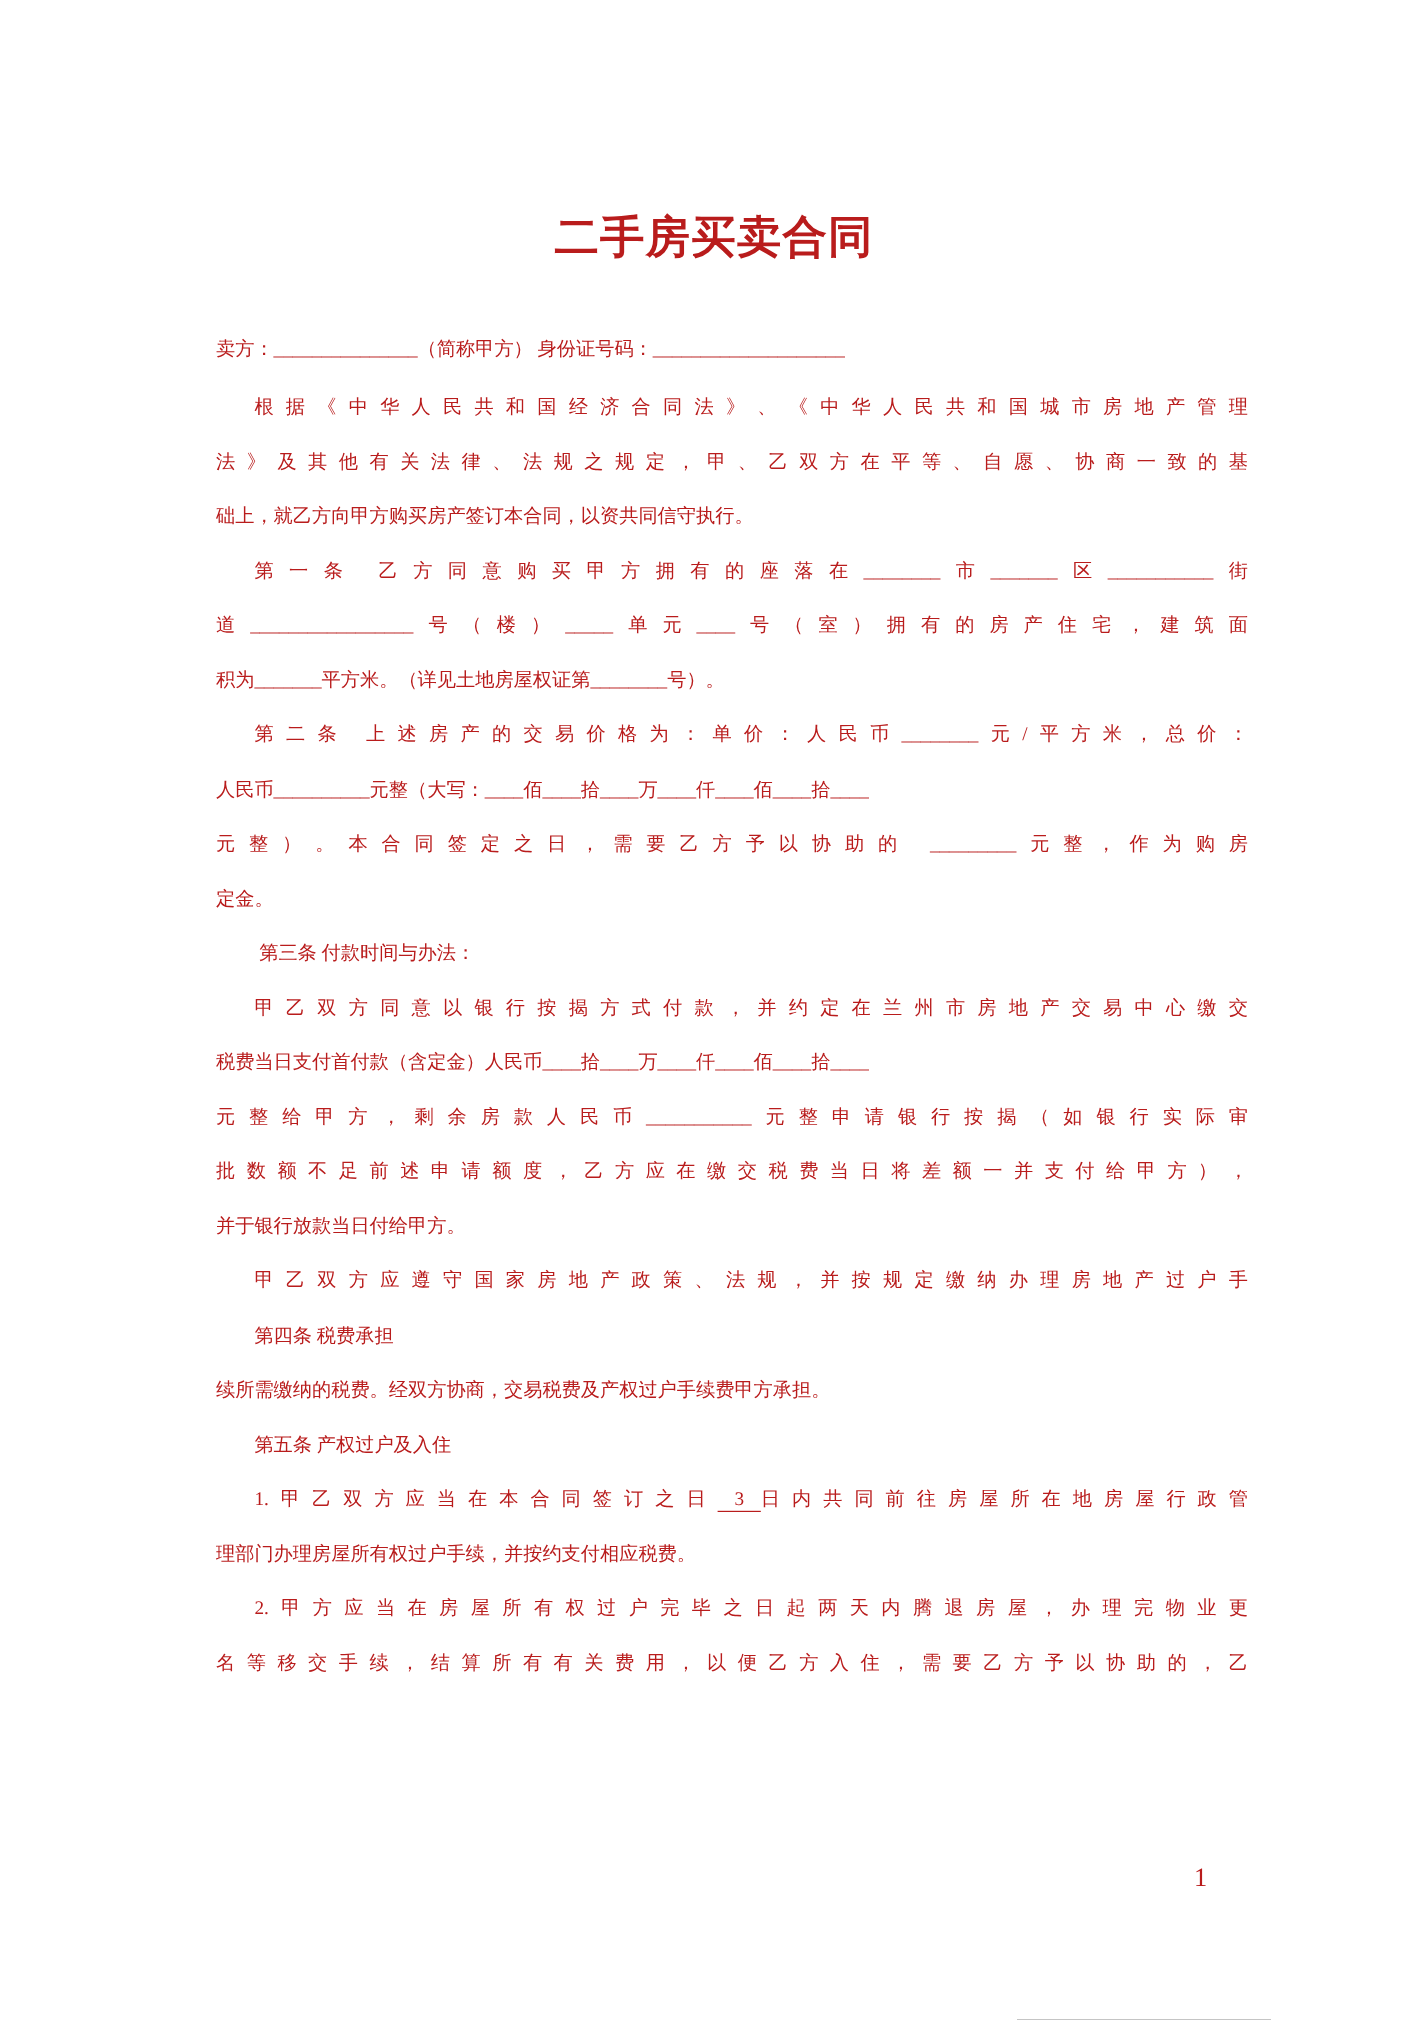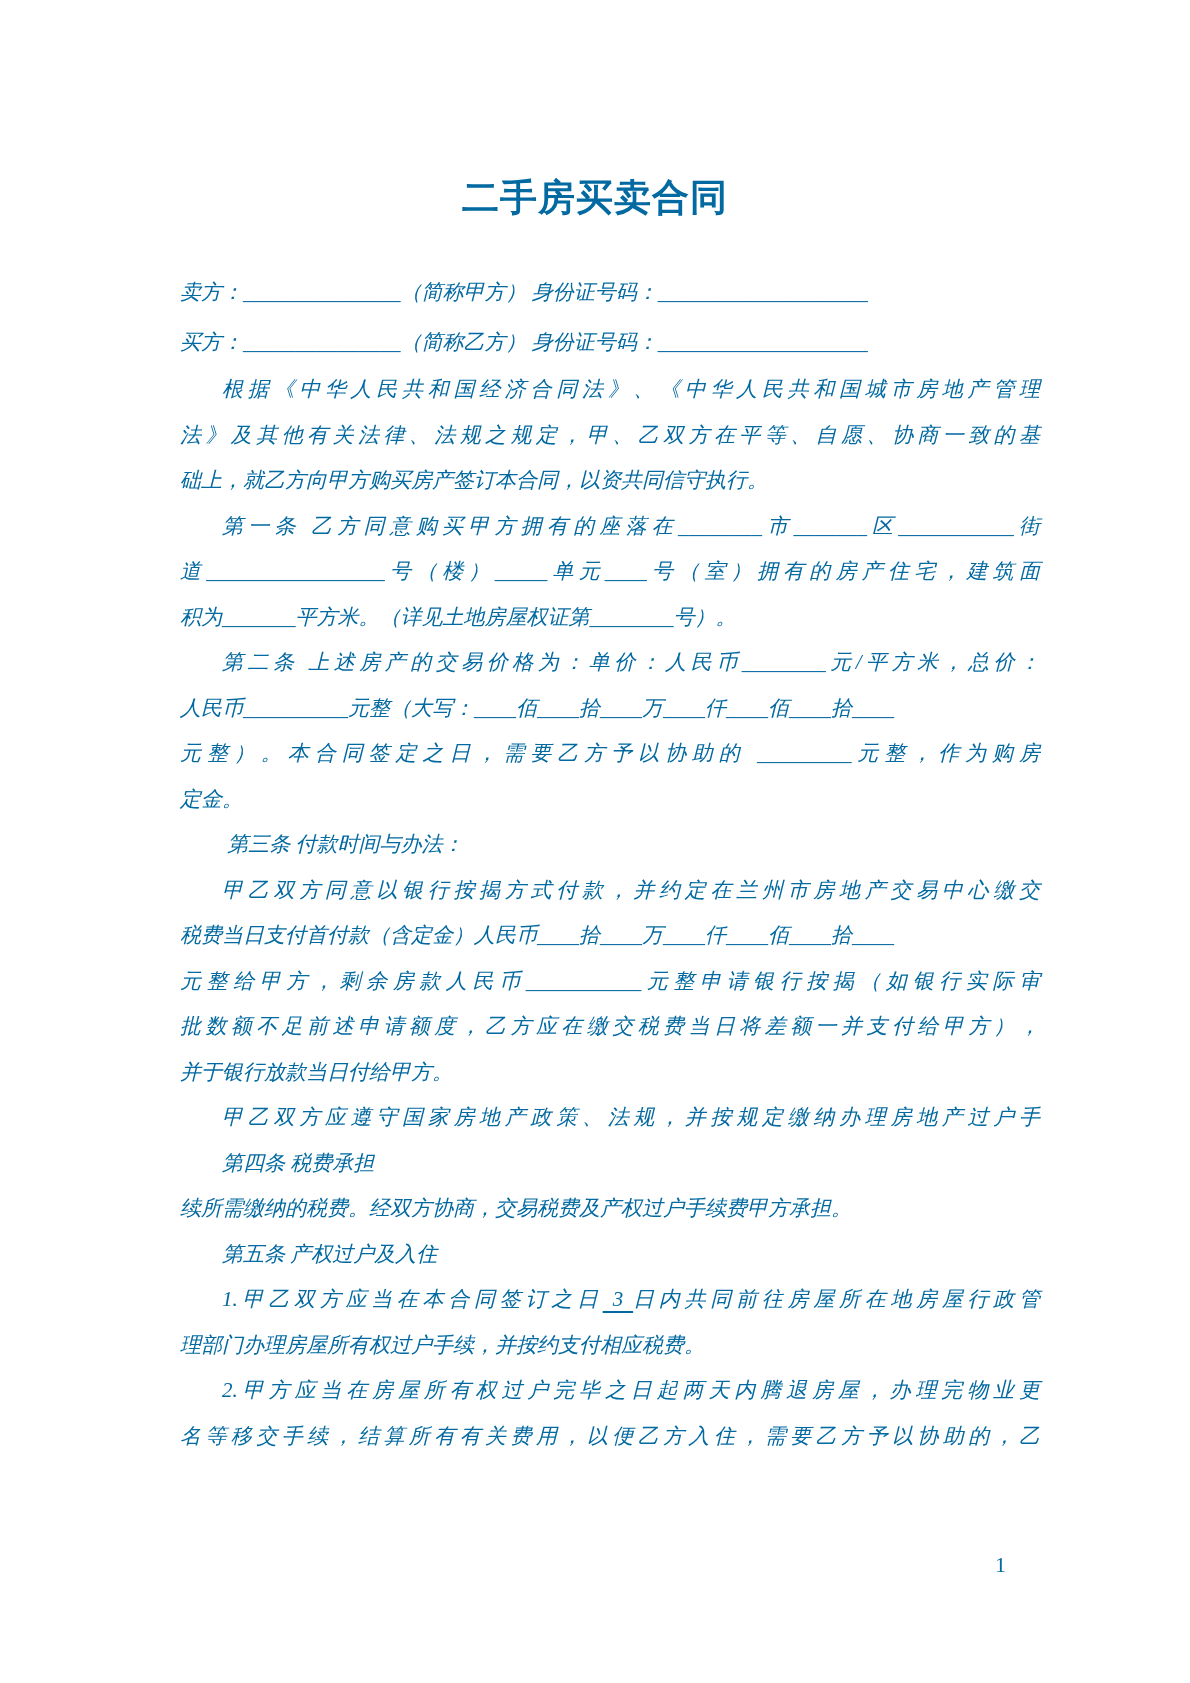--- a/index.html
+++ b/index.html
@@ -7,44 +7,43 @@
     padding: 0;
     background: #9e9e9e;
   }
   .page {
     position: relative;
     width: 1190px;
     height: 1683px;
     margin: 0 auto;
     background: #ffffff;
     overflow: hidden;
-    color: #0369a1;
+    color: #b91c1c;
     font-family: "Liberation Serif", "DejaVu Serif", serif;
   }
   .doc-title {
     position: absolute;
     top: 176px;
     left: 0;
     width: 1190px;
     text-align: center;
     font-family: "Liberation Sans", "DejaVu Sans", sans-serif;
     font-weight: 700;
     font-size: 37px;
     line-height: 44px;
     letter-spacing: 1px;
   }
   .contract-body {
     position: absolute;
     top: 267px;
     left: 180px;
     width: 860px;
-    font-size: 21px;
+    font-size: 16px;
     line-height: 45.5px;
     text-align: left;
-    font-style: italic;
   }
   .line {
     white-space: pre-wrap;
     min-height: 45.5px;
   }
   .line.party {
     line-height: 50px;
     min-height: 50px;
   }
   .line.indent {
@@ -67,21 +66,20 @@
   }
 </style>
 </head>
 <body>
 
 <div class="page">
   <div class="doc-title">二手房买卖合同</div>
 
   <div class="contract-body">
       <div class="line party"><span class="">卖方：_______________（简称甲方） 身份证号码：____________________</span></div>
-      <div class="line party"><span class="">买方：_______________（简称乙方） 身份证号码：____________________</span></div>
       <div class="line indent fill"><span class="">根据《中华人民共和国经济合同法》、《中华人民共和国城市房地产管理</span></div>
       <div class="line fill"><span class="">法》及其他有关法律、法规之规定，甲、乙双方在平等、自愿、协商一致的基</span></div>
       <div class="line"><span class="">础上，就乙方向甲方购买房产签订本合同，以资共同信守执行。</span></div>
       <div class="line indent fill"><span class="">第一条 乙方同意购买甲方拥有的座落在________市_______区___________街</span></div>
       <div class="line fill"><span class="">道_________________号（楼）_____单元____号（室）拥有的房产住宅，建筑面</span></div>
       <div class="line"><span class="">积为_______平方米。（详见土地房屋权证第________号）。</span></div>
       <div class="line indent fill"><span class="">第二条 上述房产的交易价格为：单价：人民币________元/平方米，总价：</span></div>
       <div class="line"><span class="">人民币__________元整（大写：____佰____拾____万____仟____佰____拾____</span></div>
       <div class="line fill"><span class="">元整）。本合同签定之日，需要乙方予以协助的 _________元整，作为购房</span></div>
       <div class="line"><span class="">定金。</span></div>

